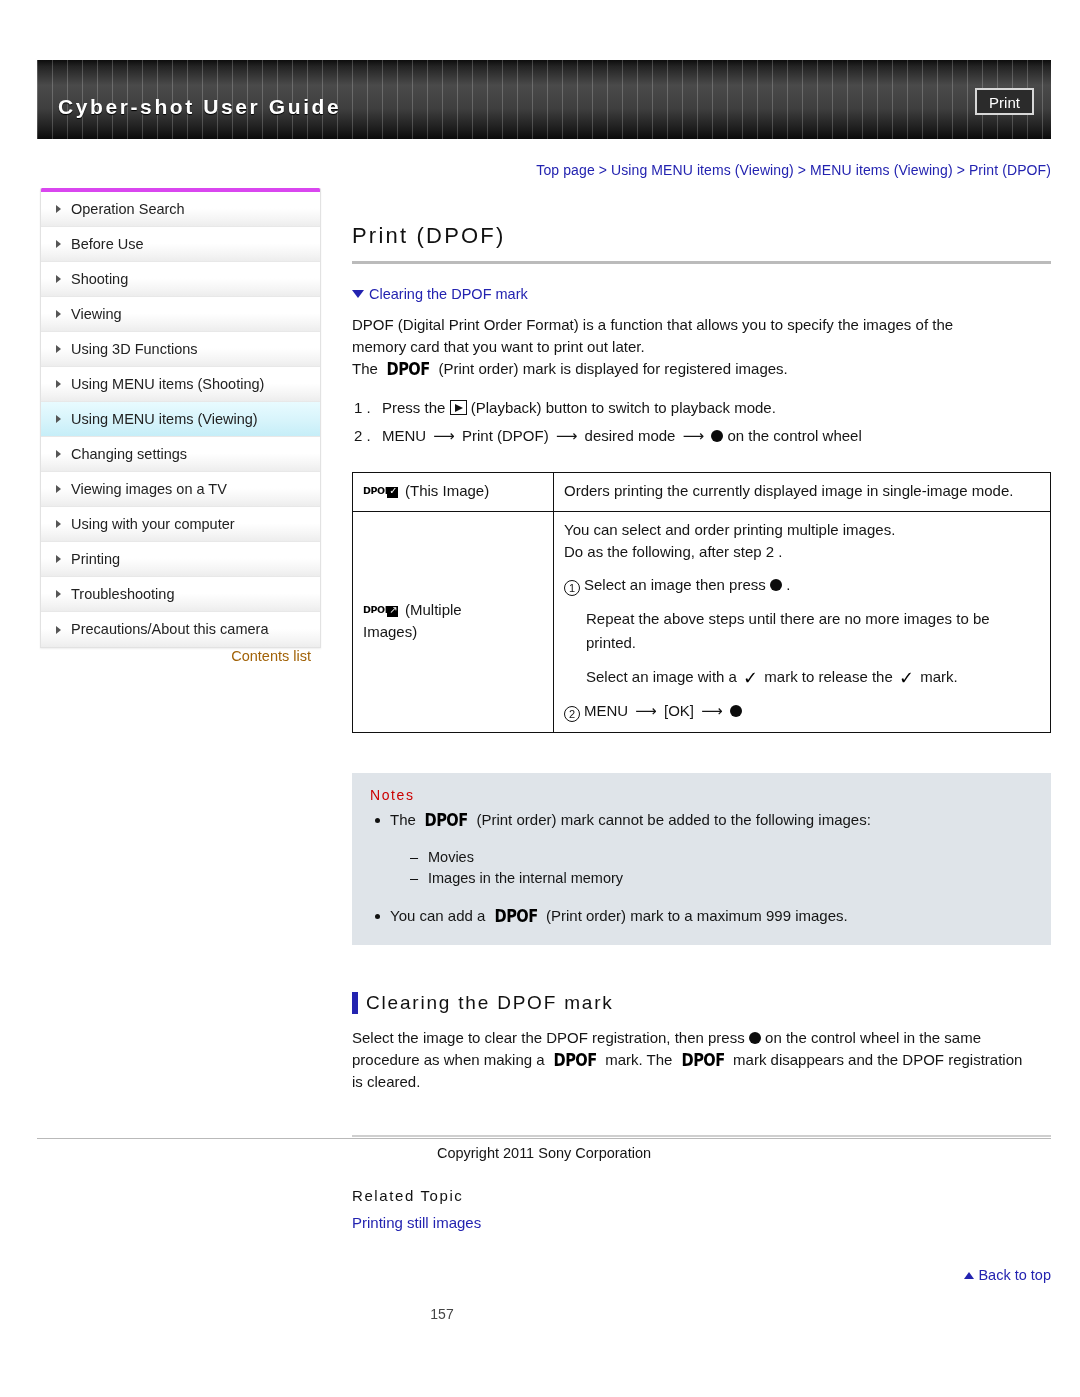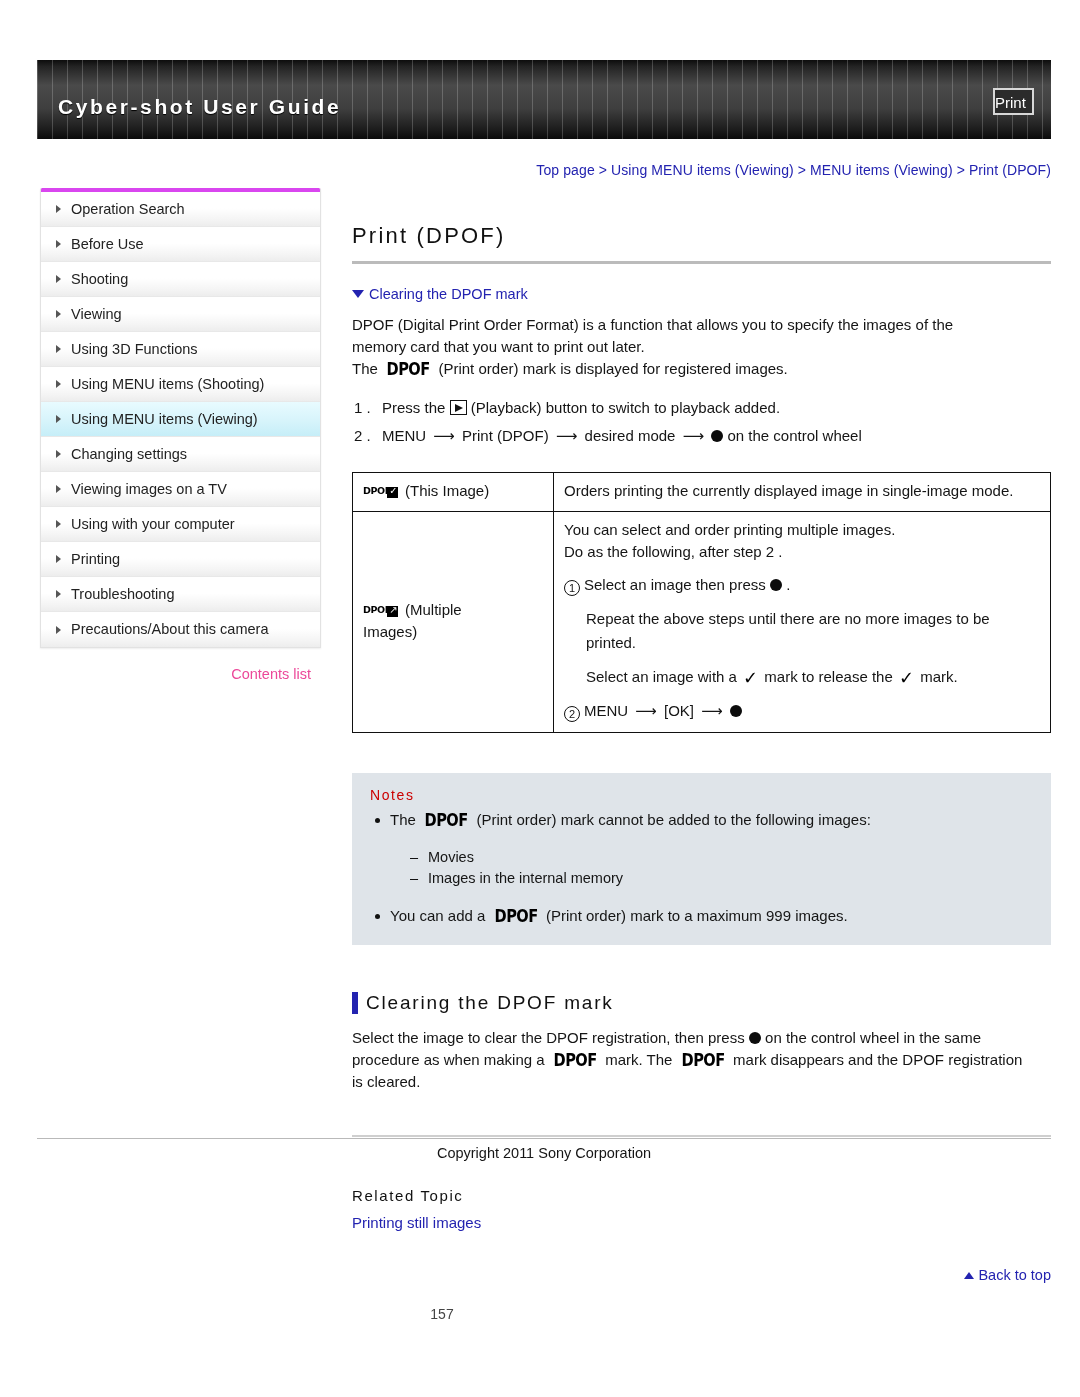--- a/index.html
+++ b/index.html
@@ -54,28 +54,28 @@
     font-weight: bold;
     letter-spacing: 2.6px;
     color: #ffffff;
     white-space: nowrap;
     text-shadow: 0 1px 1px #000;
   }
   .print-btn {
     position: absolute;
     right: 17px;
     top: 28px;
-    width: 41px;
+    width: 59px;
     height: 27px;
     border: 2px solid #d8d8d8;
     background: #2b2b2b;
     color: #ffffff;
     font-size: 15px;
     line-height: 25px;
-    text-align: left;
+    text-align: center;
     box-sizing: border-box;
     cursor: pointer;
   }
 
   
   .sidebar {
     position: absolute;
     left: 36px;
     top: 188px;
     width: 281px;
@@ -109,25 +109,24 @@
     position: absolute;
     left: 15px;
     top: 50%;
     margin-top: -4px;
     width: 0; height: 0;
     border-left: 5px solid #555;
     border-top: 4px solid transparent;
     border-bottom: 4px solid transparent;
   }
   .contents-link {
-    margin-top: 18px;
     text-align: right;
     padding-right: 10px;
     font-size: 14.5px;
-    color: #ec4899;
+    color: #a16207;
     cursor: pointer;
   }
 
   
   .main {
     position: absolute;
     left: 348px;
     top: 162px;
     width: 699px;
   }
@@ -527,21 +526,21 @@
       <span>The</span>
       <span class="dpof big">DPOF</span>
       <span>(Print order) mark is displayed for registered images.</span>
     </p>
 
     <ol class="steps">
       <li>
         <span class="num">1 .</span>
         <span>Press the</span>
         <span class="playback-icon"></span>
-        <span>(Playback) button to switch to playback added.</span>
+        <span>(Playback) button to switch to playback mode.</span>
       </li>
       <li>
         <span class="num">2 .</span>
         <span>MENU</span>
         <span class="arrow">⟶</span>
         <span>Print (DPOF)</span>
         <span class="arrow">⟶</span>
         <span>desired mode</span>
         <span class="arrow">⟶</span>
         <span class="dot"></span>

